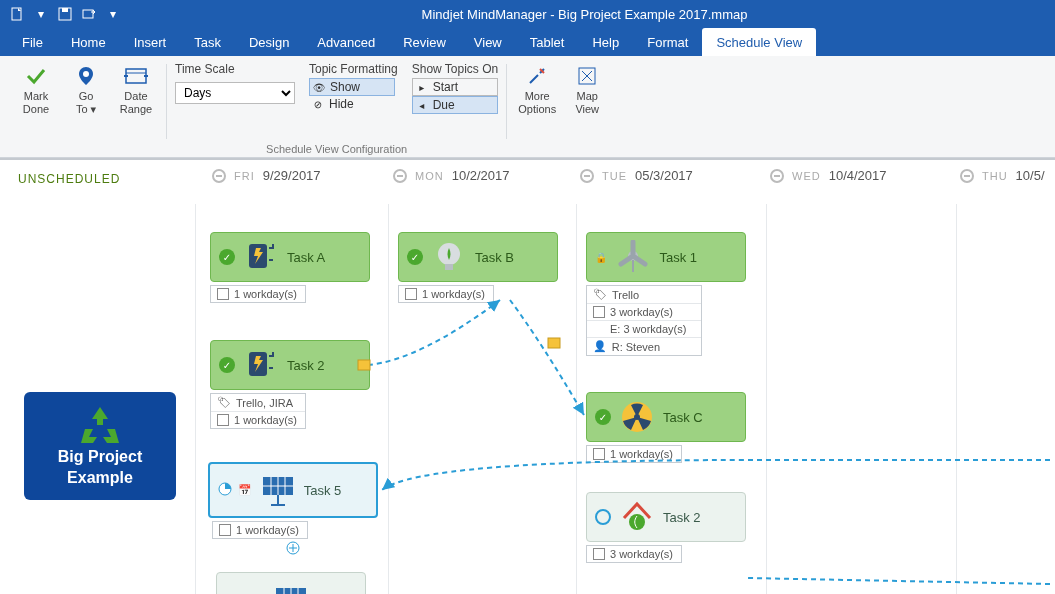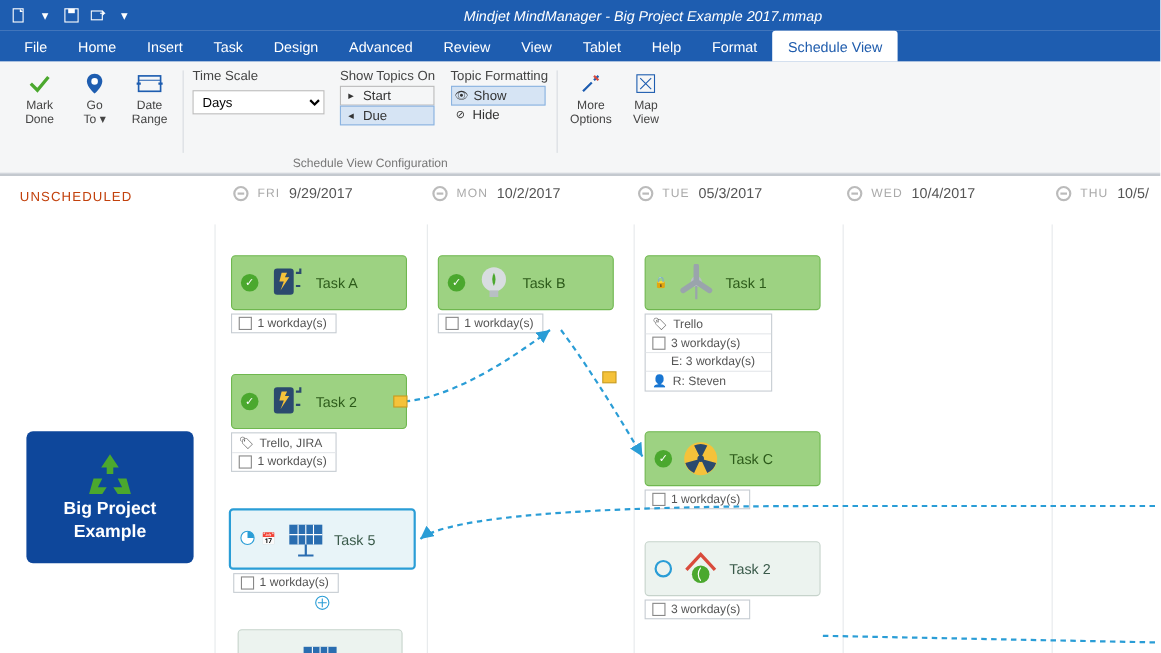--- a/index.html
+++ b/index.html
@@ -1,21 +1,21 @@
 <!DOCTYPE html>
 <html><head>
   <meta charset="utf-8">
   <style>
     * { box-sizing: border-box; margin: 0; padding: 0; }
     body { font-family: "Segoe UI", Tahoma, sans-serif; font-size: 12px; background: #fff; overflow: hidden; width: 1055px; height: 594px; position: relative; }
     
     .titlebar { background: #1e5db0; color: #fff; height: 28px; display: flex; align-items: center; padding: 0 8px; }
     .qat { display: flex; gap: 6px; align-items: center; }
     .qat-btn { width: 18px; height: 18px; display: flex; align-items: center; justify-content: center; color: #fff; cursor: pointer; }
-    .title-text { flex: 1; text-align: center; font-size: 13px; color: #fff; font-style: italic; }
+    .title-text { flex: 1; text-align: center; font-size: 13px; color: #fff; }
     
     .menubar { background: #1e5db0; color: #fff; height: 28px; display: flex; align-items: stretch; padding: 0 8px; }
     .menu-item { padding: 0 14px; display: flex; align-items: center; font-size: 13px; cursor: pointer; }
     .menu-item.active { background: #fff; color: #1f5cad; border-radius: 3px 3px 0 0; }
     
     .ribbon { background: #f5f6f7; border-bottom: 1px solid #cfd4da; height: 102px; display: flex; padding: 4px 8px 0; gap: 2px; }
     .ribbon-group { display: flex; flex-direction: column; align-items: center; padding: 2px 6px; position: relative; }
     .ribbon-sep { width: 1px; background: #d8dce0; margin: 4px 0 18px; }
     .rg-row { display: flex; gap: 6px; }
     .big-btn { display: flex; flex-direction: column; align-items: center; justify-content: flex-start; width: 44px; padding: 2px 2px; cursor: pointer; color: #444; font-size: 11px; text-align: center; line-height: 1.2; }
@@ -28,24 +28,24 @@
     .mini-row.box { border: 1px solid #bbb; }
     .section-head { font-size: 12px; color: #444; margin-bottom: 2px; }
     
     .schedule { position: absolute; top: 158px; left: 0; right: 0; bottom: 0; border-top: 2px solid #c4c9cf; overflow: hidden; }
     .day-headers { height: 44px; display: flex; position: relative; }
     .dh { position: absolute; top: 8px; display: flex; align-items: center; gap: 8px; color: #888; font-size: 12px; }
     .dh .dow { color: #aaa; letter-spacing: 1px; font-size: 11px; }
     .dh .date { color: #555; font-size: 13px; }
     .dh-circle { width: 14px; height: 14px; border: 2px solid #bbb; border-radius: 50%; position: relative; }
     .dh-circle::after { content: ""; position: absolute; left: 2px; right: 2px; top: 4px; height: 2px; background: #bbb; }
-    .unscheduled-label { position: absolute; left: 18px; top: 12px; color: #c2410c; font-size: 12px; letter-spacing: 1px; }
+    .unscheduled-label { position: absolute; left: 18px; top: 12px; color: #4d7c0f; font-size: 12px; letter-spacing: 1px; }
     .col-line { position: absolute; top: 44px; bottom: 0; width: 1px; background: #e6e9ec; }
     
-    .root-card { position: absolute; left: 24px; top: 232px; width: 152px; height: 120px; background: #0e479b; border-radius: 6px; display: flex; flex-direction: column; align-items: center; justify-content: center; color: #fff; font-weight: bold; font-size: 16px; text-align: center; line-height: 1.3; }
+    .root-card { position: absolute; left: 24px; top: 232px; width: 152px; height: 108px; background: #0e479b; border-radius: 6px; display: flex; flex-direction: column; align-items: center; justify-content: center; color: #fff; font-weight: bold; font-size: 16px; text-align: center; line-height: 1.3; }
     
     .task-card { position: absolute; }
     .task-top { display: flex; align-items: center; background: #9dd282; border: 1px solid #6fb74f; border-radius: 4px; padding: 4px 8px; gap: 6px; min-height: 50px; }
     .task-top.blue { background: #e8f4f8; border: 2px solid #2a9dd6; }
     .task-top.gray { background: #ecf3ef; border: 1px solid #c6d3cb; }
     .task-check { width: 16px; height: 16px; border-radius: 50%; background: #4ba82e; display: flex; align-items: center; justify-content: center; color: #fff; font-size: 10px; }
     .task-check.blue-ring { background: none; border: 2px solid #2a9dd6; }
     .task-icon { width: 40px; height: 38px; display: flex; align-items: center; justify-content: center; }
     .task-title { font-size: 13px; color: #2c5a1a; white-space: nowrap; text-align: center; }
     .task-top.blue .task-title, .task-top.gray .task-title { color: #3a5a4a; }
@@ -138,39 +138,39 @@
     </div>
   </div>
   <div class="ribbon-sep"></div>
   <div class="ribbon-group" style="align-items:flex-start;padding-bottom:30px">
     <div style="display:flex;gap:14px;align-items:flex-start">
       <div>
         <div class="ts-label">Time Scale</div>
         <select class="ts-select"><option>Days</option></select>
       </div>
       <div>
+        <div class="section-head">Topic Formatting</div>
+        <div class="mini-row pressed">
+            <span class="small-glyph">👁</span>
+            <span>Show</span>
+          </div>
+        <div class="mini-row">
+            <span class="small-glyph">⊘</span>
+            <span>Hide</span>
+          </div>
+      </div>
+      <div>
         <div class="section-head">Show Topics On</div>
         <div class="mini-row box">
             <span class="small-glyph">▸</span>
             <span>Start</span>
           </div>
         <div class="mini-row pressed">
             <span class="small-glyph">◂</span>
             <span>Due</span>
-          </div>
-      </div>
-      <div>
-        <div class="section-head">Topic Formatting</div>
-        <div class="mini-row pressed">
-            <span class="small-glyph">👁</span>
-            <span>Show</span>
-          </div>
-        <div class="mini-row">
-            <span class="small-glyph">⊘</span>
-            <span>Hide</span>
           </div>
       </div>
     </div>
     <div class="group-label">Schedule View Configuration</div>
   </div>
   <div class="ribbon-sep"></div>
   <div class="ribbon-group">
     <div class="rg-row">
       <div class="big-btn">
         <span class="ico">

